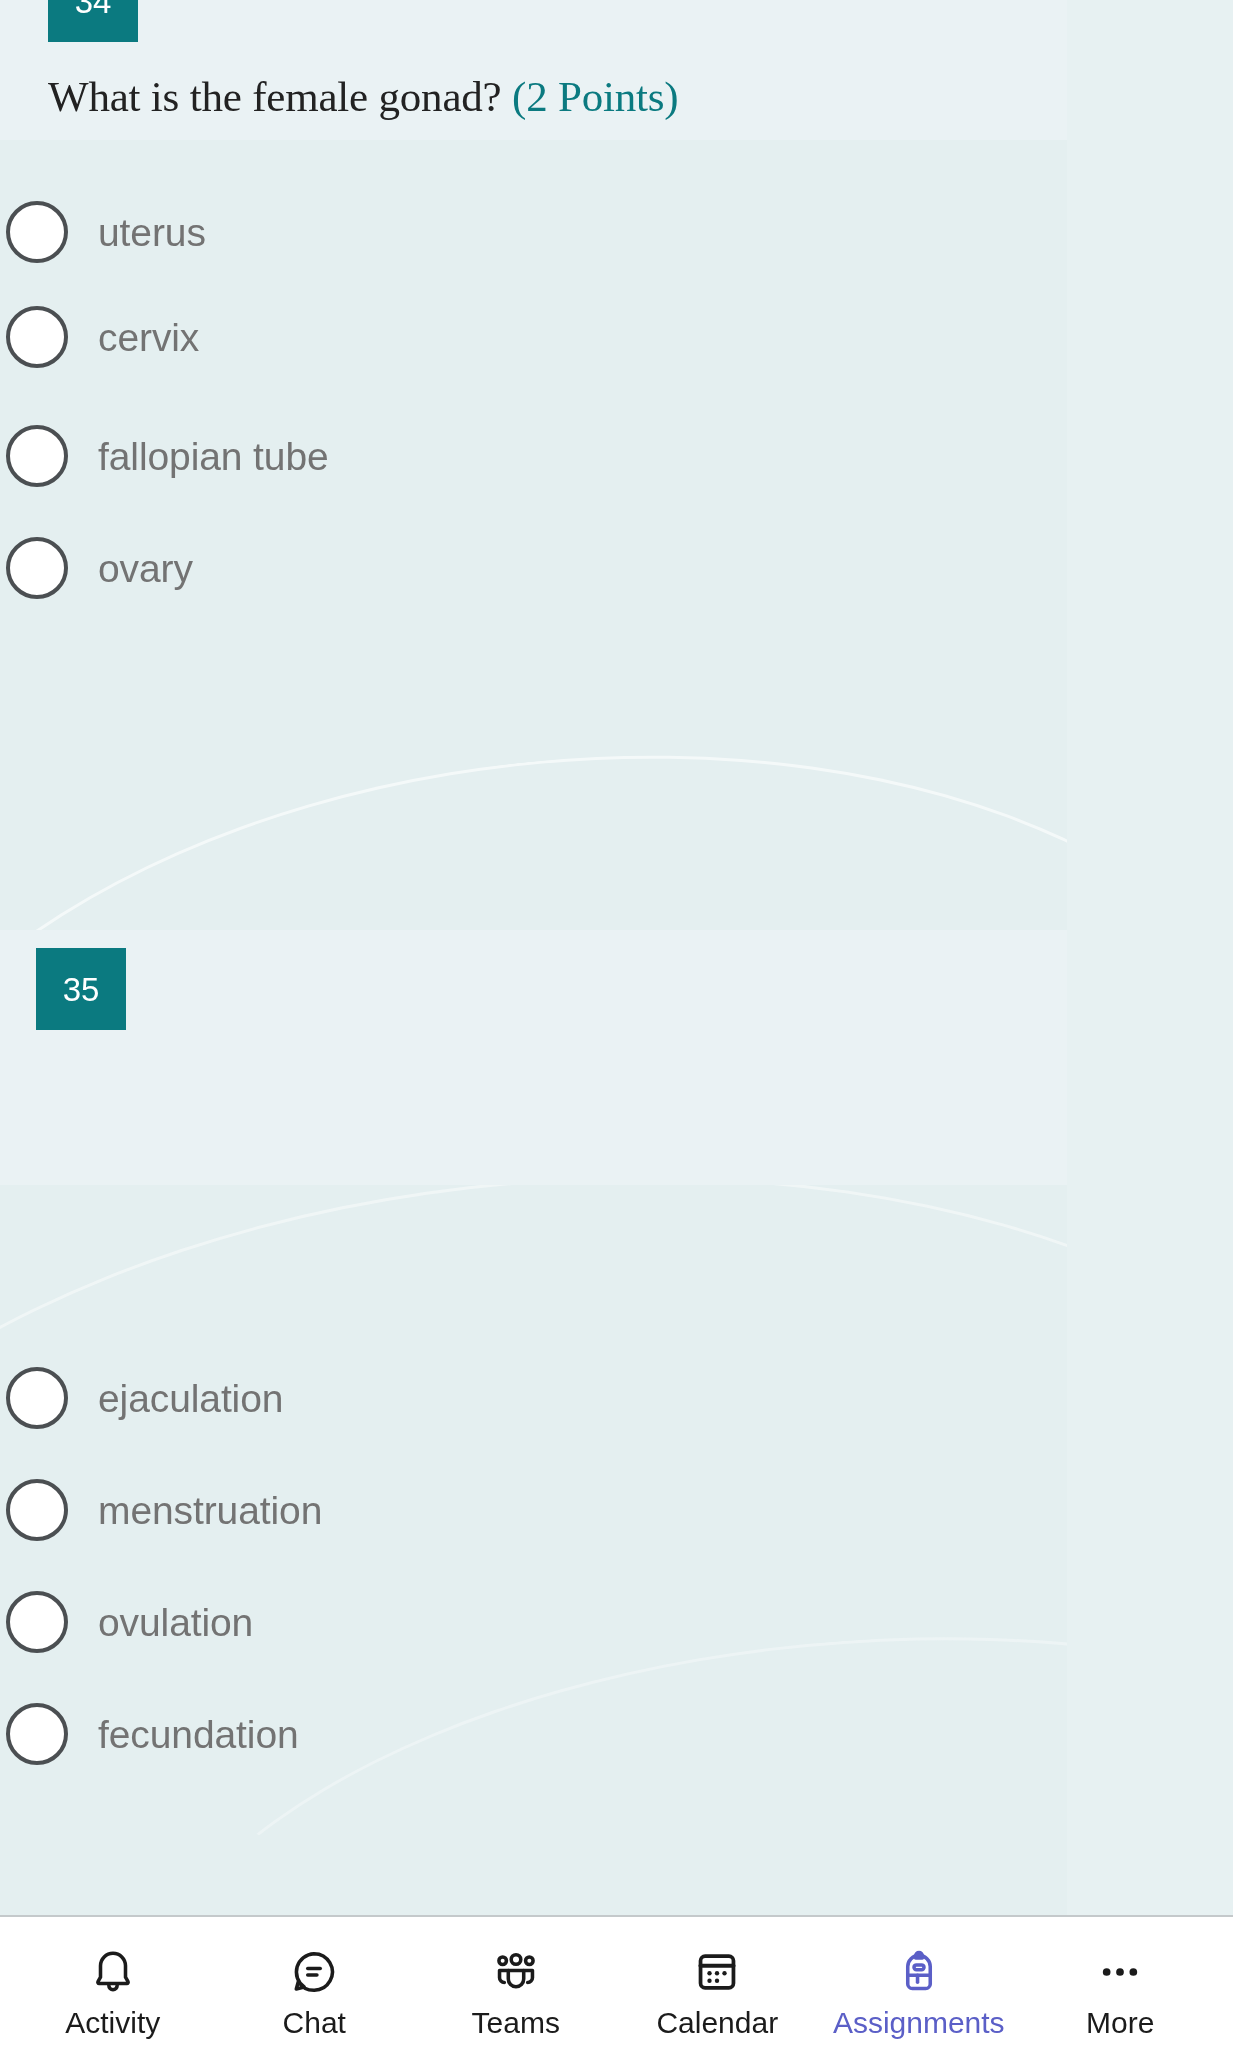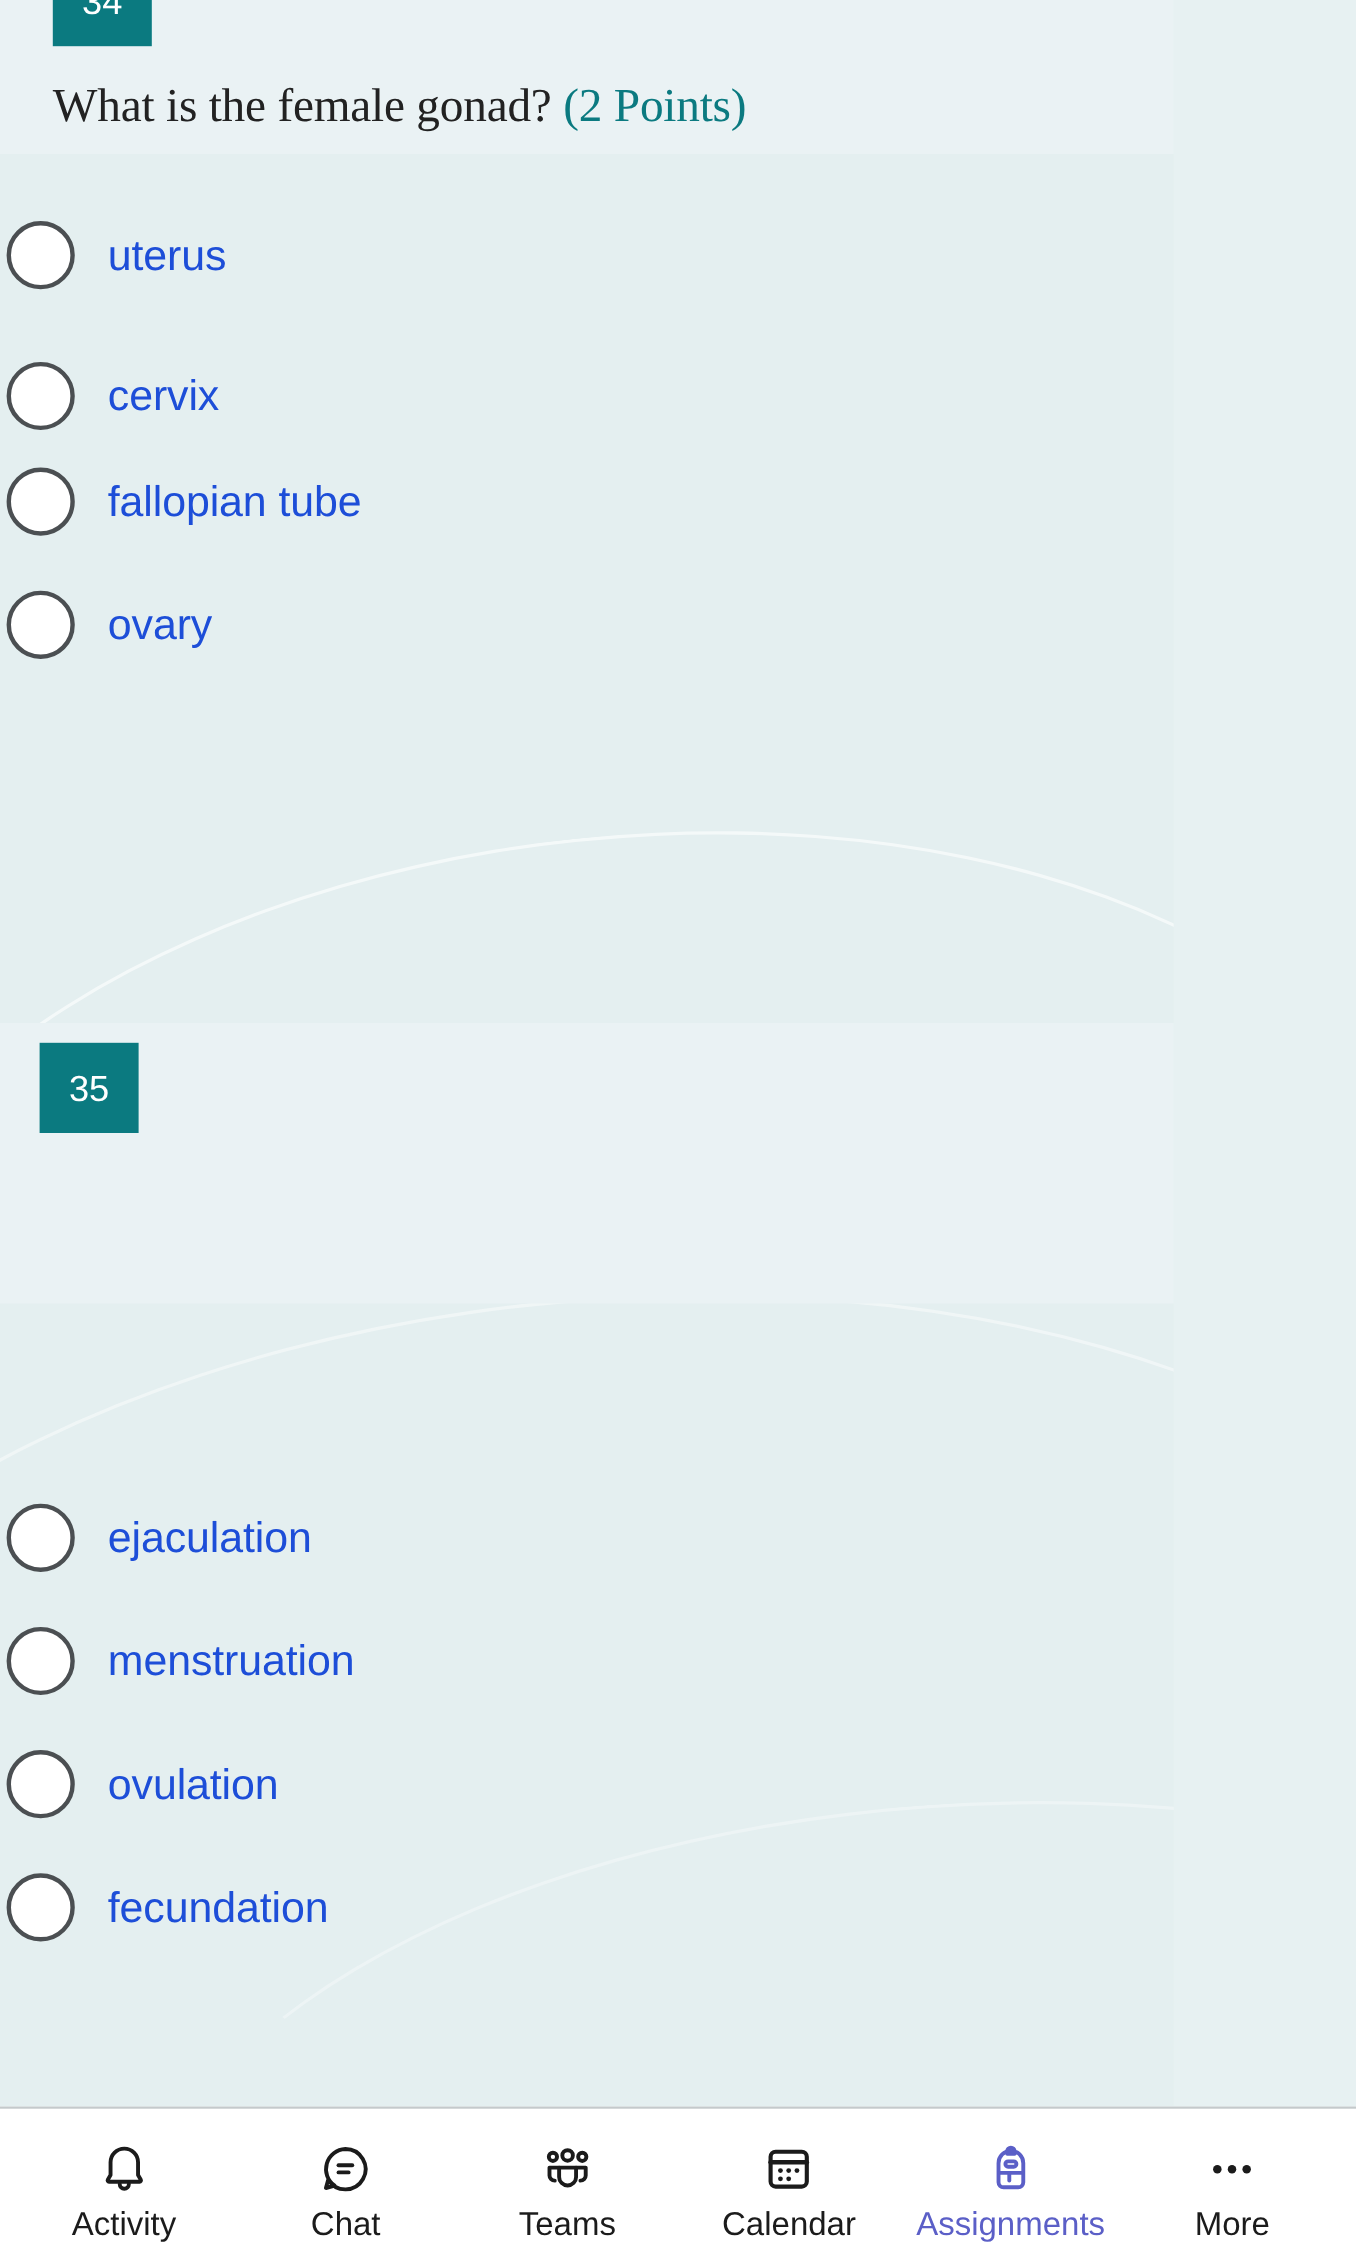--- a/index.html
+++ b/index.html
@@ -91,21 +91,21 @@
     height: 62px;
     border: 4px solid #4b4f52;
     border-radius: 50%;
     background: #ffffff;
   }
   .option-label {
     position: absolute;
     left: 98px;
     font-size: 39px;
     line-height: 1;
-    color: #1d4ed8;
+    color: #737373;
     letter-spacing: -0.1px;
     white-space: nowrap;
   }
 
   
   #bottom-nav {
     position: absolute;
     left: 0;
     top: 1915px;
     width: 1233px;
@@ -160,21 +160,21 @@
   <div class="qtext" style="left:48px; top:64px;font-family:Liberation Serif, serif;">
     <span>What is the female gonad?</span>
     <span class="qpoints">(2 Points)</span>
   </div>
 
   <div class="option-row" style="top:177px;">
     <span class="radio-outer"></span>
     <span class="option-label">uterus</span>
   </div>
 
-  <div class="option-row" style="top:305px;text-align:right;">
+  <div class="option-row" style="top:282px;text-align:right;">
     <span class="radio-outer"></span>
     <span class="option-label">cervix</span>
   </div>
 
   <div class="option-row" style="top:401px;">
     <span class="radio-outer"></span>
     <span class="option-label">fallopian tube</span>
   </div>
 
   <div class="option-row" style="top:513px;">

